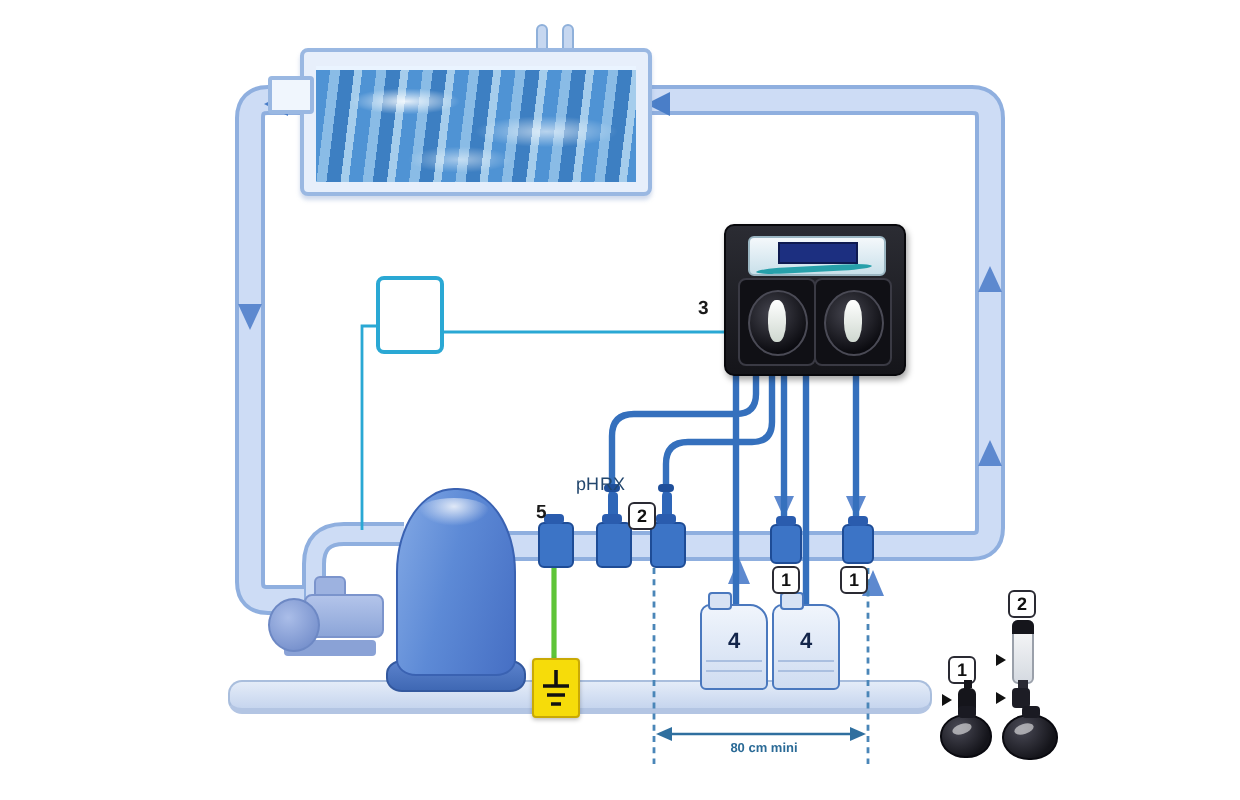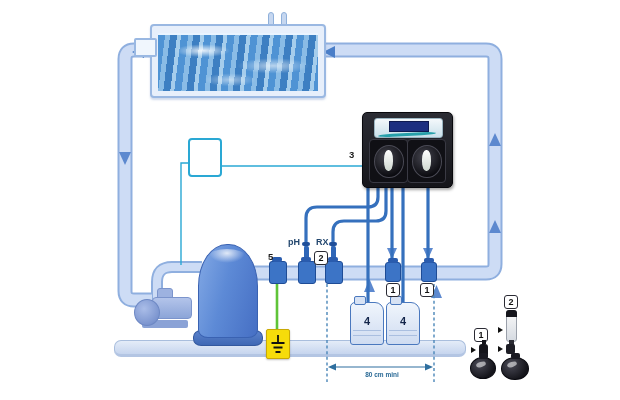--- a/index.html
+++ b/index.html
@@ -86,21 +86,21 @@
   
   .fitting{position:absolute;top:261px;width:16px;height:21px;background:#3c74c6;
         border:1px solid #1e4c96;border-radius:3px;}
   .fitting::before{content:"";position:absolute;left:2px;top:-5px;width:10px;height:5px;
         background:#2a5cae;border-radius:2px;}
   .fitting.small{width:14px;height:18px;top:262px;}
   .probe-stem{position:absolute;top:246px;width:5px;height:16px;background:#2e66b8;border-radius:2px;}
   .probe-stem::before{content:"";position:absolute;left:-1.5px;top:-4px;width:8px;height:4px;
         background:#1f4f9a;border-radius:2px;}
   
-  .lbl{position:absolute;color:var(--label-navy);font-weight:bold;font-size:9px;}
+  .lbl{position:absolute;color:var(--label-navy);font-weight:normal;font-size:9px;}
   .num-plain{position:absolute;color:#1a1a1a;font-weight:bold;font-size:9.5px;}
   .nbox{position:absolute;min-width:10px;height:12px;border:1.3px solid #2a2a33;border-radius:3px;
         background:#fff;font-size:9px;font-weight:bold;line-height:12px;text-align:center;color:#111;padding:0 1px;}
   .dim-label{left:330px;top:371px;width:104px;text-align:center;font-size:6.5px;font-weight:bold;
         color:var(--dim-text);}
   
   .saddle{position:absolute;border-radius:50% 50% 48% 48%;
         background:radial-gradient(circle at 35% 30%,#4a4a56,#14141a 72%);border:1px solid #0a0a10;}
   .saddle::before{content:"";position:absolute;left:35%;top:-5px;width:9px;height:6px;
         background:#1a1a22;border-radius:2px;}
@@ -219,21 +219,21 @@
     <path class="dash" d="M 434 284 V 382"></path>
     <path class="dim" d="M 334 367 H 427"></path>
     <polygon class="dimhead" points="328,367 336,363.5 336,370.5"></polygon>
     <polygon class="dimhead" points="433,367 425,363.5 425,370.5"></polygon>
   </svg>
   <div class="abs dim-label">80 cm mini</div>
 
   <div class="num-plain" style="left:349px;top:149px">3</div>
   <div class="num-plain" style="left:268px;top:251px">5</div>
   <div class="lbl" style="left:288px;top:237px">pH</div>
-  <div class="lbl" style="left:316px;top:237px">RX</div>
+  <div class="lbl" style="left:300px;top:237px">RX</div>
   <div class="nbox" style="left:314px;top:251px">2</div>
   <div class="nbox" style="left:386px;top:283px">1</div>
   <div class="nbox" style="left:420px;top:283px">1</div>
 
   <div class="nbox" style="left:474px;top:328px">1</div>
   <div class="inj-part" style="left:479px;top:344px"></div>
   <div class="mini-arrow" style="left:471px;top:347px"></div>
   <div class="saddle" style="left:470px;top:357px;width:24px;height:20px"></div>
 
   <div class="nbox" style="left:504px;top:295px">2</div>

